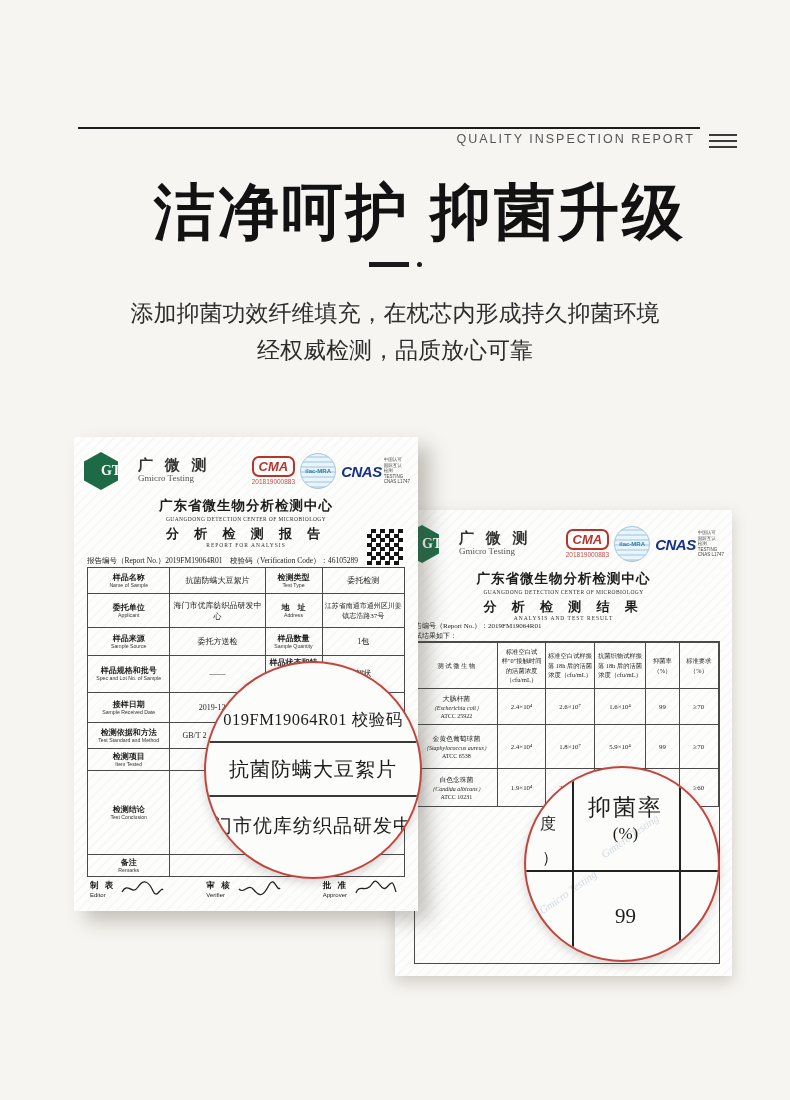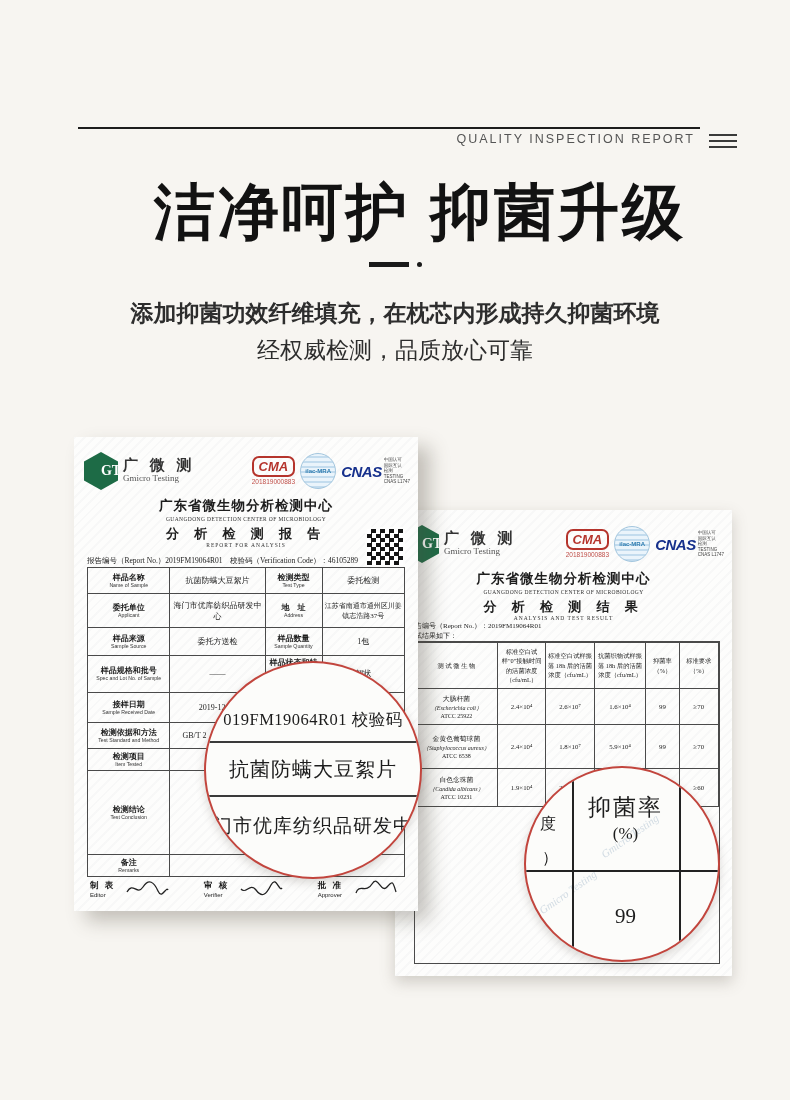--- a/index.html
+++ b/index.html
@@ -12,33 +12,33 @@
   .menu{position:absolute;left:709px;top:134px;width:28px;}
   .menu span{display:block;width:28px;height:2px;background:#3a3a3a;margin-bottom:4px;}
 
   
   .hero-title{position:absolute;top:172px;left:0;width:100%;margin:0;text-align:center;
     font-size:61px;font-weight:700;color:#121212;letter-spacing:3px;padding-left:25px;}
   .hero-dash{position:absolute;top:262px;left:0;width:100%;display:flex;justify-content:center;align-items:center;gap:8px;}
   .hero-dash .dash{display:block;width:40px;height:5px;background:#1a1a1a;}
   .hero-dash .dot{display:block;width:5px;height:5px;border-radius:50%;background:#1a1a1a;}
   .hero-desc{position:absolute;left:0;width:100%;margin:0;text-align:center;font-size:23px;color:#2d2d2d;}
-  .d1{top:298px;font-weight:bold;} .d2{top:335px;}
+  .d1{top:298px;} .d2{top:335px;}
 
   
   .cert{position:absolute;background:#fdfdfc;color:#1d1d1d;
     background-image:repeating-linear-gradient(135deg,rgba(120,125,145,.04) 0 2px,transparent 2px 7px);}
   .cert-right{left:395px;top:510px;width:337px;height:466px;z-index:1;box-shadow:0 6px 14px rgba(90,84,72,.25);}
   .cert-left{left:74px;top:437px;width:344px;height:474px;z-index:2;box-shadow:12px 10px 18px rgba(85,78,66,.32);}
 
   .c-head{position:absolute;top:10px;left:10px;right:8px;height:48px;display:flex;align-items:center;gap:5px;}
   .hexagon{flex:0 0 auto;width:34px;height:38px;background:#1d6b46;display:flex;align-items:center;justify-content:center;
     clip-path:polygon(50% 0,100% 25%,100% 75%,50% 100%,0 75%,0 25%);}
   .hexagon span{color:#fff;font-weight:700;font-size:14px;font-family:"Liberation Serif",serif;margin-left:20px;}
-  .brandtext{line-height:1.05;}
+  .brandtext{line-height:1.05;margin-left:15px;}
   .bzh{font-size:15px;font-weight:700;letter-spacing:4px;color:#333;font-family:"Liberation Serif",serif;}
   .ben{font-size:9px;color:#555;font-family:"Liberation Serif",serif;}
   .spacer{flex:1;}
   .cma-wrap{text-align:center;line-height:1;}
   .cma-box{display:inline-block;border:2px solid #b5342c;border-radius:7px;padding:2px 5px;
     color:#b5342c;font-weight:700;font-style:italic;font-size:13px;}
   .cma-no{font-size:6.5px;color:#c0504a;margin-top:2px;}
   .ilac{flex:0 0 auto;width:34px;height:34px;border-radius:50%;border:1px solid #a3c6de;color:#2e7cb0;
     background:repeating-linear-gradient(0deg,#c3dcee 0 2px,#eaf4fb 2px 5px);
     display:flex;align-items:center;justify-content:center;font-size:6px;font-weight:700;}
@@ -62,21 +62,21 @@
   .l-table td{border:1px solid #4a4a4a;text-align:center;vertical-align:middle;padding:1px 2px;overflow:hidden;}
   .lbl .zh{font-size:8px;font-weight:700;}
   .lbl .en{font-size:5.2px;color:#333;line-height:1.15;}
   .val{font-size:8px;font-family:"Liberation Serif",serif;}
   .val-sm{font-size:7px;}
   .std-cell{display:flex;justify-content:space-between;align-items:center;padding:0 10px;}
   .std-right{font-weight:700;font-size:9px;}
   .concl{text-align:left;font-size:7px;vertical-align:top;padding-top:4px;padding-left:6px;}
 
   .l-sign{position:absolute;left:16px;right:20px;top:442px;display:flex;justify-content:space-between;}
-  .sig-group{display:flex;align-items:center;gap:9px;}
+  .sig-group{display:flex;align-items:center;gap:4px;}
   .sig-lbl .zh{font-size:8.5px;font-weight:700;letter-spacing:2px;}
   .sig-lbl .en{font-size:6px;}
   .sig-svg{display:block;}
 
   
   .r-repline{position:absolute;top:111px;left:13px;font-size:7px;font-family:"Liberation Serif",serif;}
   .r-intro{position:absolute;top:121px;left:13px;font-size:7px;font-family:"Liberation Serif",serif;}
   .r-box{position:absolute;left:19px;right:12px;top:131px;bottom:12px;border:1px solid #4a4a4a;}
   .r-table{width:100%;border-collapse:collapse;table-layout:fixed;font-family:"Liberation Serif",serif;}
   .r-table th,.r-table td{border:1px solid #4a4a4a;text-align:center;vertical-align:middle;padding:1px;font-weight:400;}

